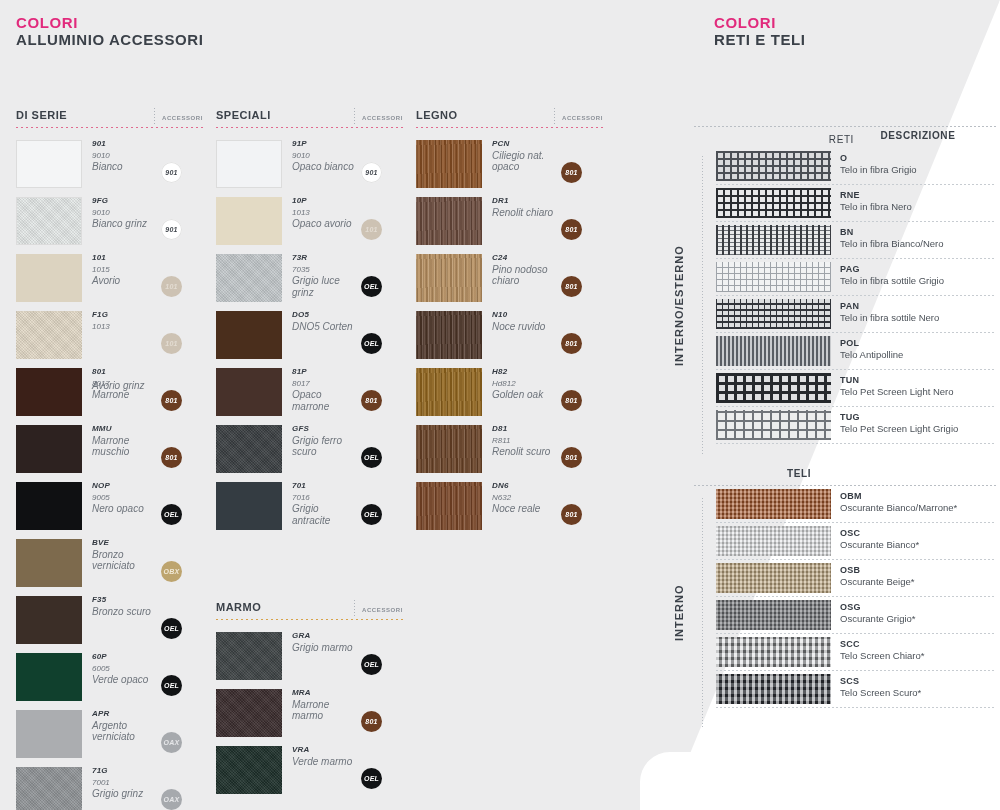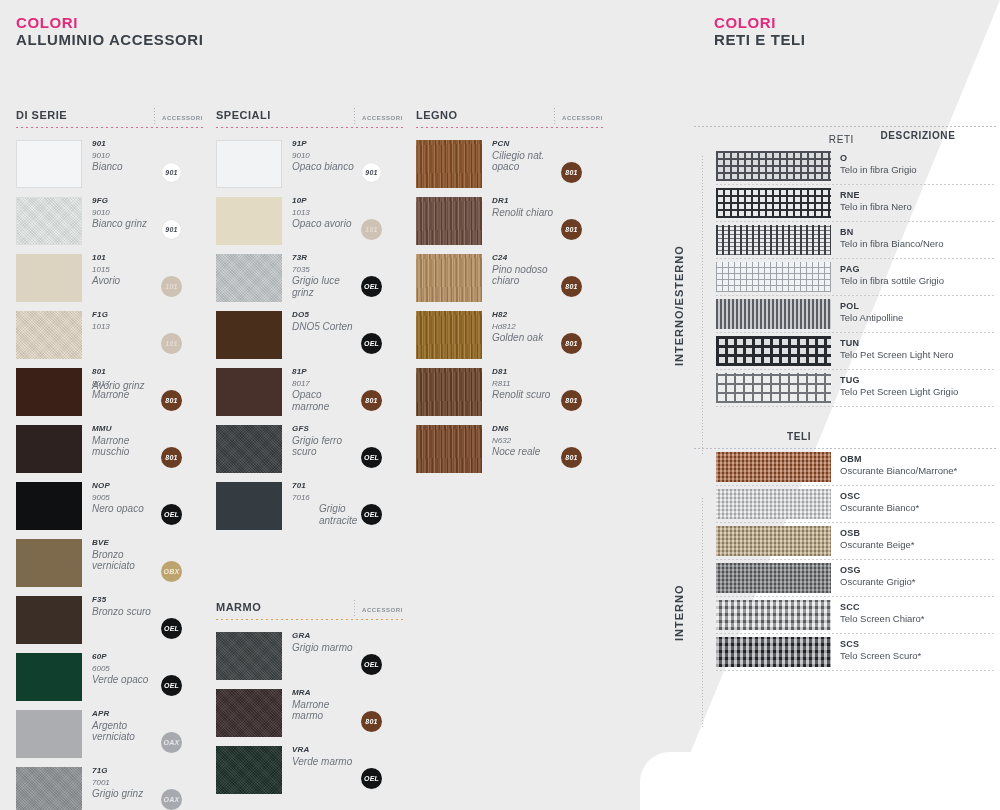--- a/index.html
+++ b/index.html
@@ -400,21 +400,21 @@
               <div class="code">GFS</div>
               <div class="nm" style="max-width: 62px;">Grigio ferro scuro</div>
             </div>
             <div class="badge bOEL" style="left: 145px;">OEL</div>
           </div>
           <div class="swrow">
             <div class="sw" style="background-color: rgb(52, 60, 66);"></div>
             <div class="sw-txt">
               <div class="code">701</div>
               <div class="ral">7016</div>
-              <div class="nm" style="max-width: 62px; margin-left: 27px;">Grigio antracite</div>
+              <div class="nm" style="max-width: 62px;">Grigio antracite</div>
             </div>
             <div class="badge bOEL" style="left: 145px;">OEL</div>
           </div>
         </div>
       </div>
       <div class="colgroup" style="left: 416px; top: 106px; width: 192px;">
         <div class="grp-head">
           <div class="grp-title">LEGNO</div>
           <div class="acc-tick" style="left: 138px;"></div>
           <div class="acc-head" style="left: 146px;">ACCESSORI</div>
@@ -435,20 +435,28 @@
               <div class="code">DR1</div>
               <div class="nm" style="max-width: 62px;">Renolit chiaro</div>
             </div>
             <div class="badge b801" style="left: 145px;">801</div>
           </div>
           <div class="swrow">
             <div class="sw tex-wood" style="background-color: rgb(183, 143, 95);"></div>
             <div class="sw-txt">
               <div class="code">C24</div>
               <div class="nm" style="max-width: 62px;">Pino nodoso chiaro</div>
+            </div>
+            <div class="badge b801" style="left: 145px;">801</div>
+          </div>
+          <div class="swrow">
+            <div class="sw tex-wood" style="background-color: rgb(78, 53, 40);"></div>
+            <div class="sw-txt">
+              <div class="code">N10</div>
+              <div class="nm" style="max-width: 62px;">Noce ruvido</div>
             </div>
             <div class="badge b801" style="left: 145px;">801</div>
           </div>
           <div class="swrow">
             <div class="sw tex-wood" style="background-color: rgb(147, 102, 29);"></div>
             <div class="sw-txt">
               <div class="code">H82</div>
               <div class="ral">Hd812</div>
               <div class="nm" style="max-width: 62px;">Golden oak</div>
             </div>
@@ -542,20 +550,28 @@
         </div>
         <div class="rt-row">
           <div class="rt-sw m-grid-light"></div>
           <div class="rt-txt">
             <div class="rt-code">PAG</div>
             <div class="rt-desc">Telo in fibra sottile Grigio</div>
           </div>
           <div class="rt-sep"></div>
         </div>
         <div class="rt-row">
+          <div class="rt-sw m-grid-pan"></div>
+          <div class="rt-txt">
+            <div class="rt-code">PAN</div>
+            <div class="rt-desc">Telo in fibra sottile Nero</div>
+          </div>
+          <div class="rt-sep"></div>
+        </div>
+        <div class="rt-row">
           <div class="rt-sw m-grid-pol"></div>
           <div class="rt-txt">
             <div class="rt-code">POL</div>
             <div class="rt-desc">Telo Antipolline</div>
           </div>
           <div class="rt-sep"></div>
         </div>
         <div class="rt-row">
           <div class="rt-sw m-grid-tun"></div>
           <div class="rt-txt">

